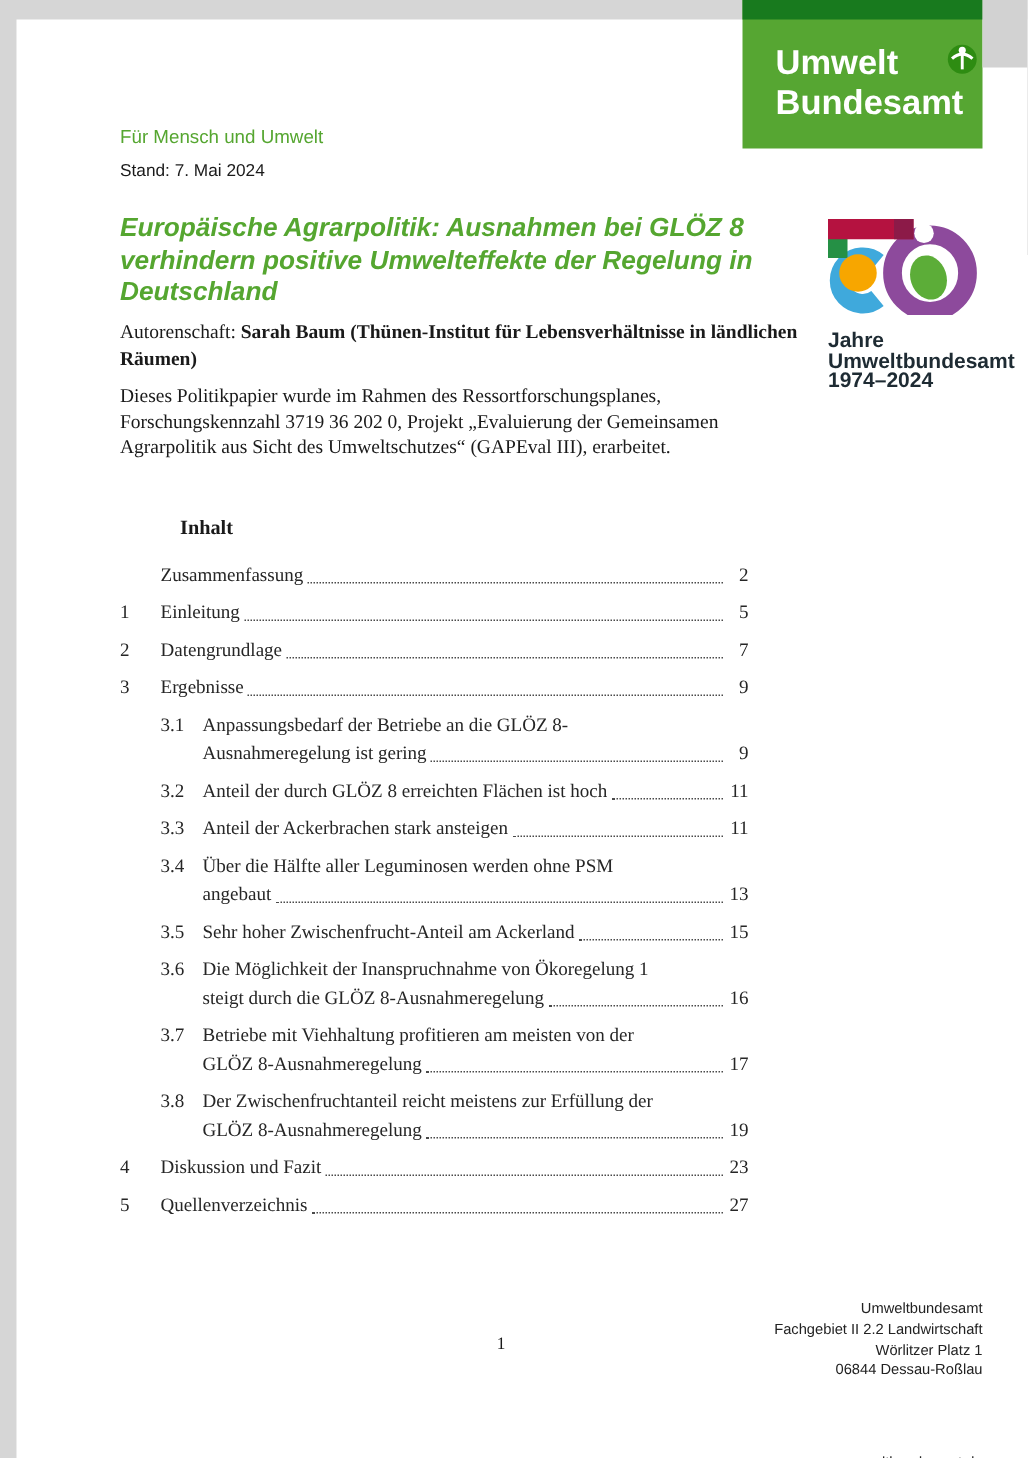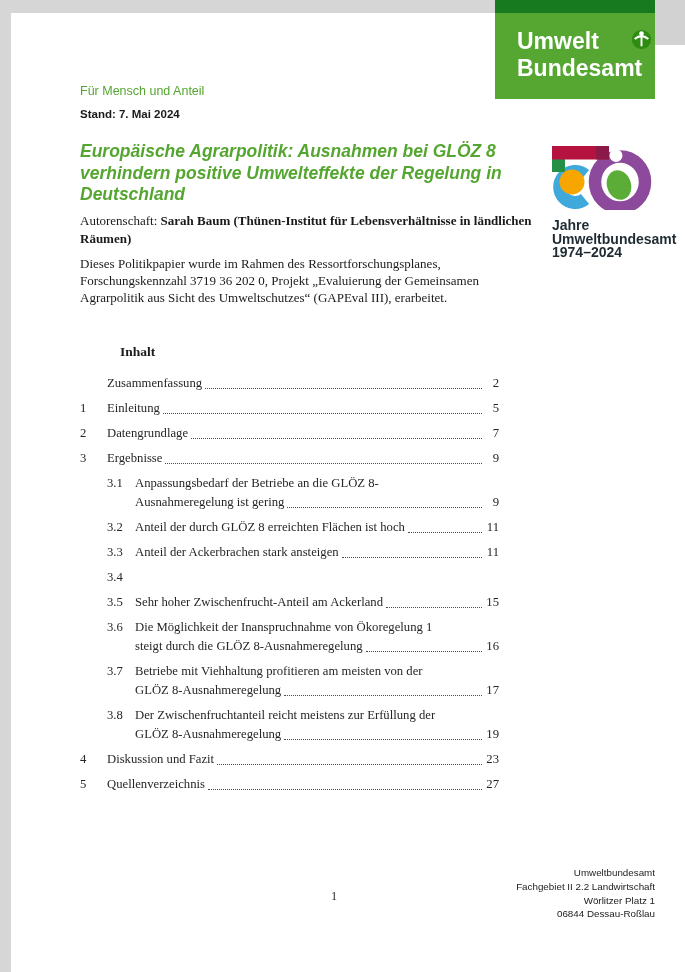--- a/index.html
+++ b/index.html
@@ -24,21 +24,21 @@
   .brand-lines{position:absolute;left:22px;top:27px;color:#ffffff;font-weight:bold;
     font-size:23px;line-height:26px;letter-spacing:0;}
   .brand-row{display:flex;align-items:center;gap:25px;}
   .brand-icon{margin-left:7px;margin-top:2px;}
 
   
   .scroll-thumb{position:absolute;right:0;top:0;width:30px;height:45px;background:var(--scrollbar-gray);}
 
   
   .tagline{position:absolute;left:80px;top:84px;font-size:12.5px;color:var(--title-green);}
-  .date-line{position:absolute;left:80px;top:108px;font-size:11.5px;font-weight:bold;color:var(--text);}
+  .date-line{position:absolute;left:80px;top:108px;font-size:11.5px;font-weight:normal;color:var(--text);}
 
   .doc-title{position:absolute;left:80px;top:141px;width:432px;
     font-size:17.5px;line-height:21.5px;font-weight:bold;color:var(--title-green);font-style:italic;}
 
   .authorship{position:absolute;left:80px;top:212px;width:452px;
     font-family:"Liberation Serif",serif;font-size:13px;line-height:17.5px;color:var(--text);}
   .authorship b{font-weight:bold;}
 
   .intro{position:absolute;left:80px;top:255px;width:438px;
     font-family:"Liberation Serif",serif;font-size:13px;line-height:17px;color:var(--text);}
@@ -92,21 +92,21 @@
         </span>
       </div>
       <div class="brand-row">
         <span>Bundesamt</span>
       </div>
     </div>
   </div>
 
   <div class="scroll-thumb"></div>
 
-  <div class="tagline">Für Mensch und Anteil</div>
+  <div class="tagline">Für Mensch und Umwelt</div>
   <div class="date-line">Stand: 7. Mai 2024</div>
 
   <h1 class="doc-title">Europäische Agrarpolitik: Ausnahmen bei GLÖZ 8 verhindern positive Umwelteffekte der Regelung in Deutschland</h1>
 
   <div class="authorship">
     <span>Autorenschaft: </span><b>Sarah Baum (Thünen-Institut für Lebensverhältnisse in ländlichen Räumen)</b>
   </div>
 
   <div class="intro">Dieses Politikpapier wurde im Rahmen des Ressortforschungsplanes, Forschungskennzahl 3719 36 202 0, Projekt „Evaluierung der Gemeinsamen Agrarpolitik aus Sicht des Umweltschutzes“ (GAPEval III), erarbeitet.</div>
 
@@ -207,20 +207,30 @@
         <div class="toc-body">
           <div class="toc-line">
             <span class="toc-text">Anteil der Ackerbrachen stark ansteigen</span>
             <span class="toc-leader"></span>
             <span class="toc-page">11</span>
           </div>
         </div>
       </div>
       <div class="toc-entry lvl2">
         <span class="toc-num">3.4</span>
+        <div class="toc-body">
+          <div class="toc-line">
+            <span class="toc-text">Über die Hälfte aller Leguminosen werden ohne PSM</span>
+          </div>
+          <div class="toc-line">
+            <span class="toc-text">angebaut</span>
+            <span class="toc-leader"></span>
+            <span class="toc-page">13</span>
+          </div>
+        </div>
       </div>
       <div class="toc-entry lvl2">
         <span class="toc-num">3.5</span>
         <div class="toc-body">
           <div class="toc-line">
             <span class="toc-text">Sehr hoher Zwischenfrucht-Anteil am Ackerland</span>
             <span class="toc-leader"></span>
             <span class="toc-page">15</span>
           </div>
         </div>

